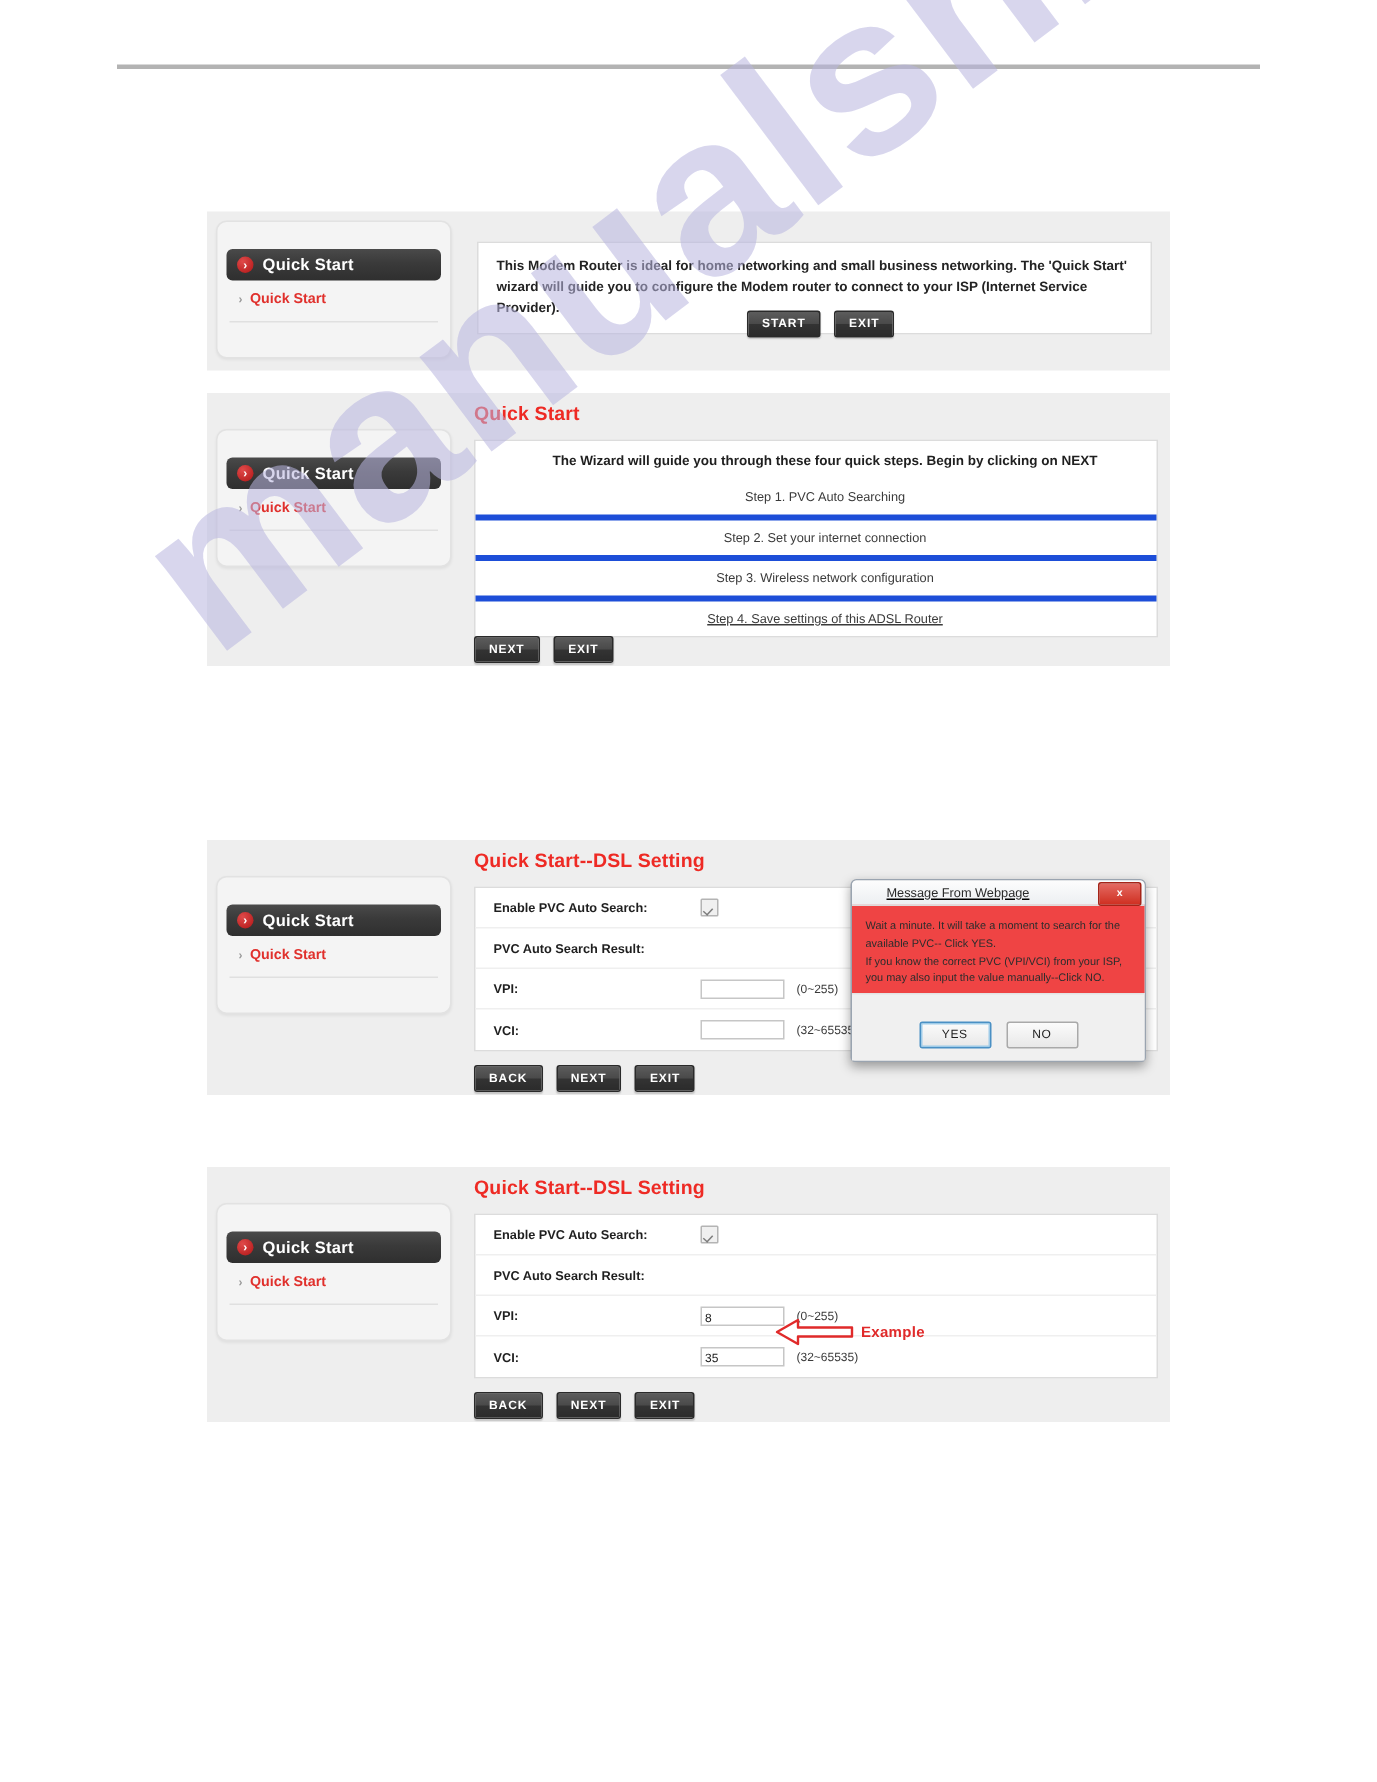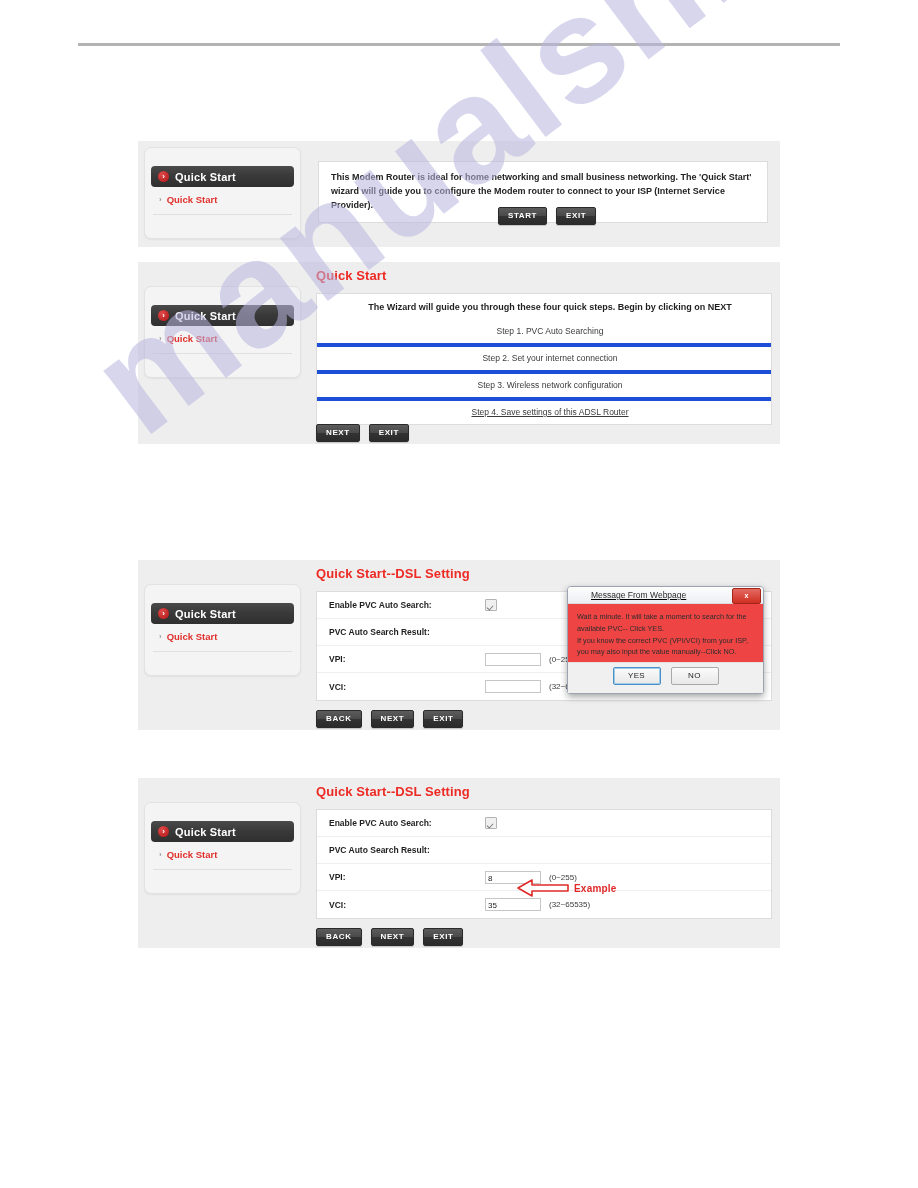--- a/index.html
+++ b/index.html
@@ -138,21 +138,21 @@
     height:27px;
     border-bottom:1px solid #efefef;
     padding-left:12px;
     box-sizing:border-box;
   }
   .form-row:last-child{border-bottom:none;}
   .form-label{
     font-size:8.5px;
     font-weight:bold;
     color:#1f1f1f;
-    width:156px;
+    width:138px;
     flex:0 0 auto;
   }
   .chk{
     width:10px;height:10px;
     border:1px solid #b4b4b4;
     background:#f0f0f0;
     display:inline-block;
     position:relative;
     border-radius:1px;
   }
@@ -234,21 +234,21 @@
     border-top:1px solid #dcdcdc;
     padding:7px 9px 4px 9px;
   }
   .dlg-msg{
     font-size:7.3px;color:#2d2d2d;line-height:1.62;
   }
   .dlg-btns{
     background:#f0f0f0;
     border-top:1px solid #e3e3e3;
     display:flex;justify-content:center;gap:10px;
-    padding:4px 0 8px 0;
+    padding:18px 0 8px 0;
     align-items:center;
   }
   .dlg-btn{
     width:46px;height:16px;
     font-size:8px;color:#1d1d1d;
     background:linear-gradient(to bottom,#fbfbfb,#e8e8e8);
     border:1px solid #a9a9a9;
     border-radius:2px;
     text-align:center;line-height:16px;
     letter-spacing:.4px;

